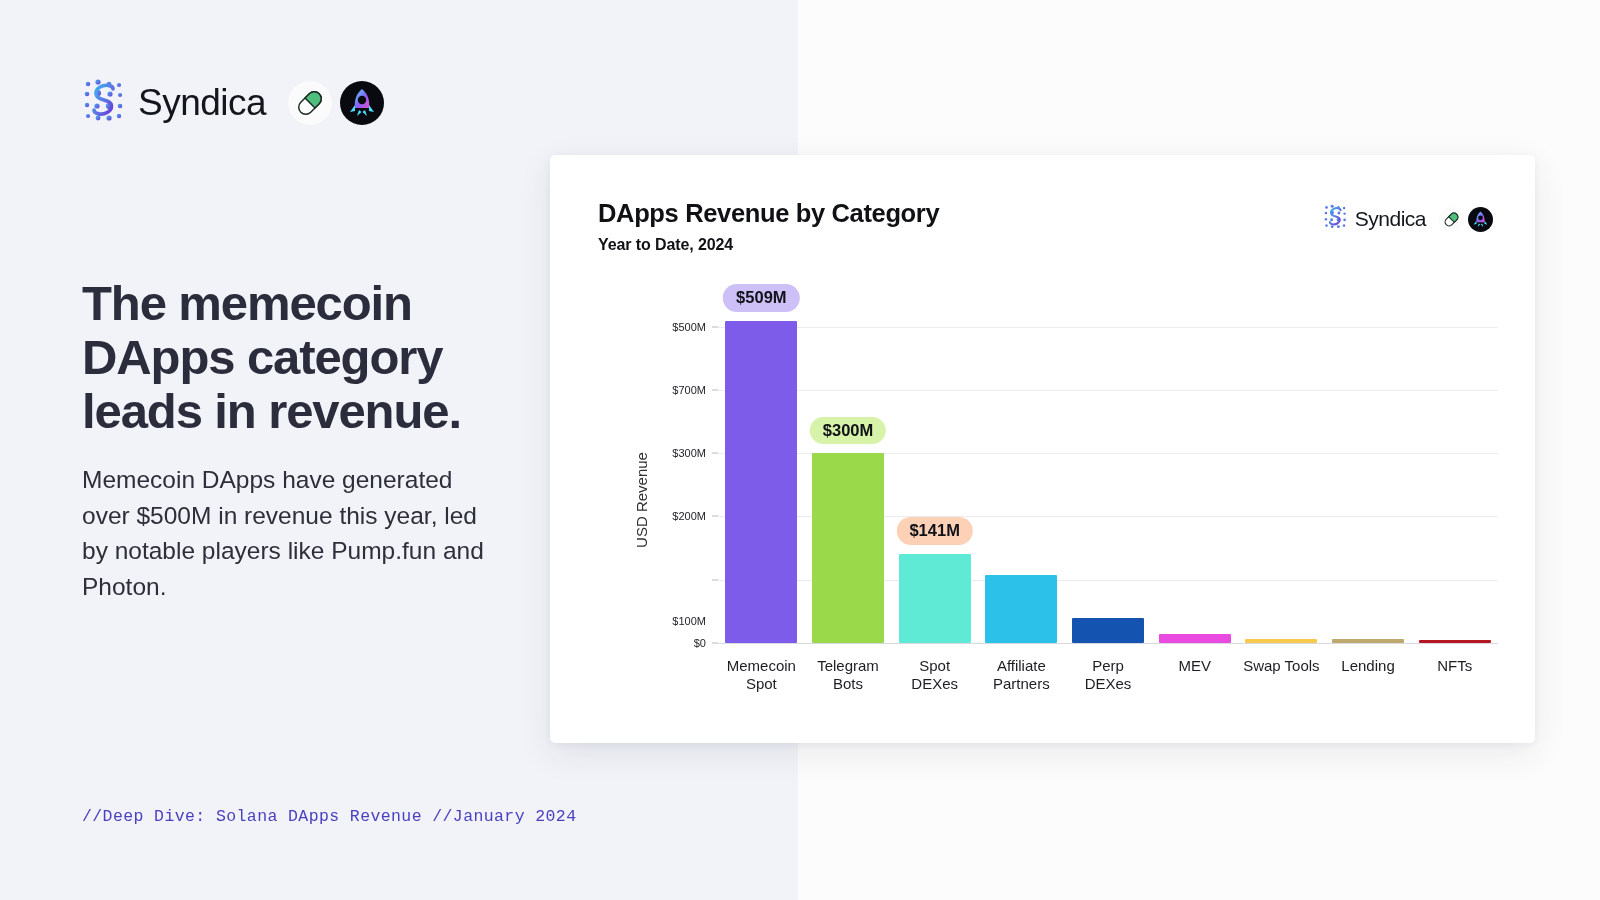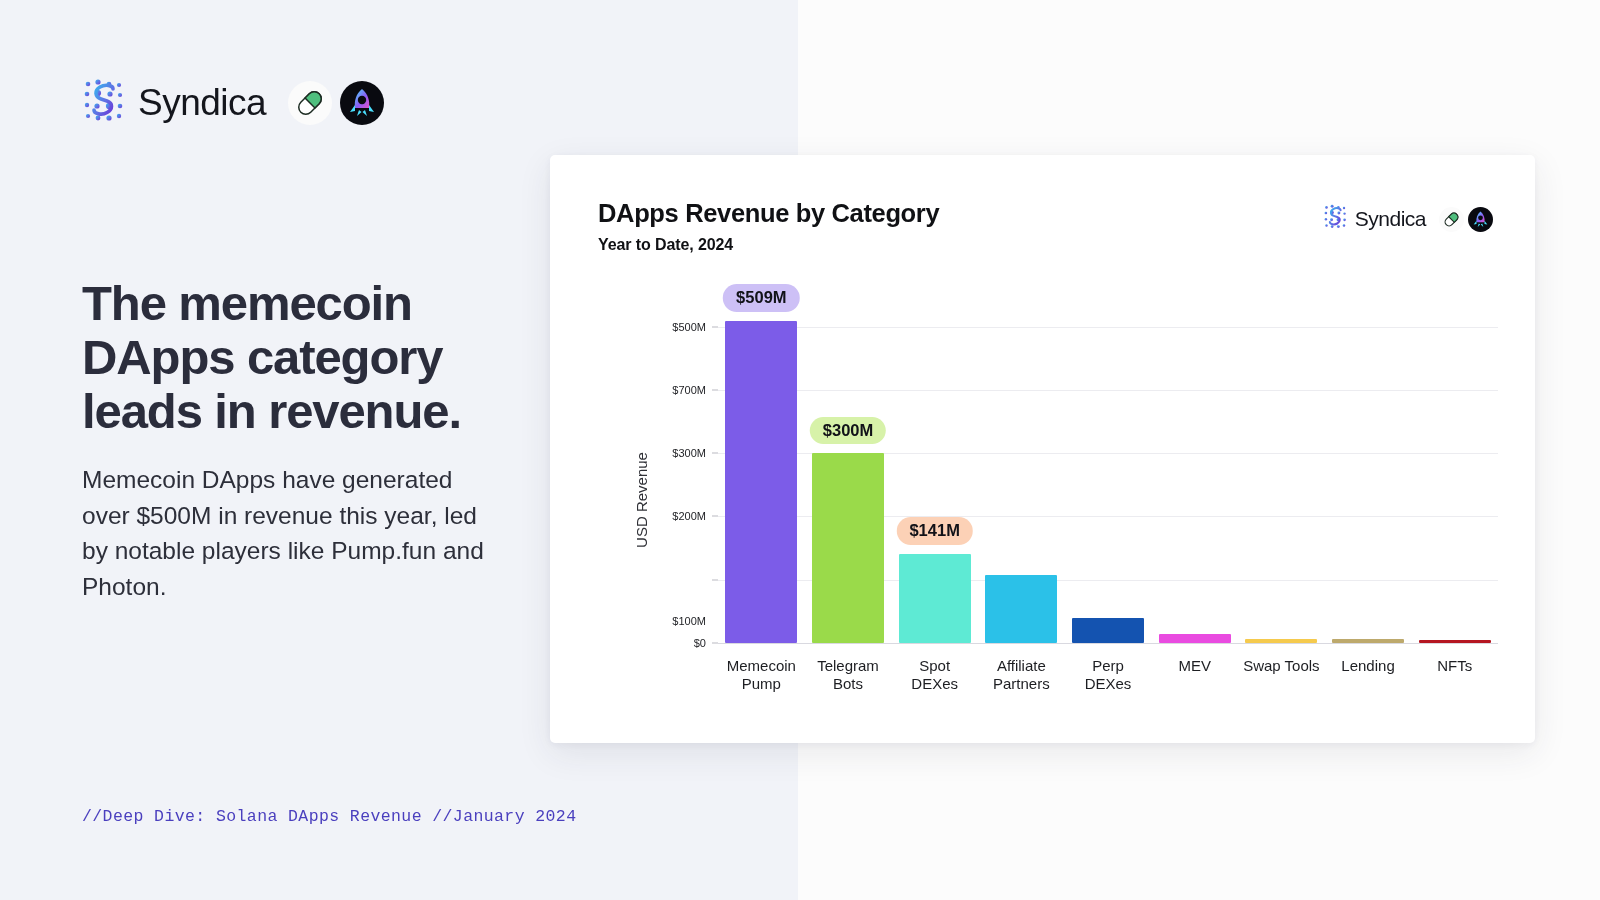--- a/index.html
+++ b/index.html
@@ -384,21 +384,21 @@
             <div class="barcol">
               <div class="bar" title="Lending" style="height: 1.09091%; background: rgb(189, 169, 108);"></div>
             </div>
             <div class="barcol">
               <div class="bar" title="NFTs" style="height: 0.727273%; background: rgb(181, 22, 33);"></div>
             </div>
           </div>
         </div>
       <div class="xlabels" id="xlabels">
           <div class="xlab">Memecoin
-Pump</div>
+Spot</div>
           <div class="xlab">Telegram
 Bots</div>
           <div class="xlab">Spot
 DEXes</div>
           <div class="xlab">Affiliate
 Partners</div>
           <div class="xlab">Perp
 DEXes</div>
           <div class="xlab">MEV</div>
           <div class="xlab">Swap Tools</div>

